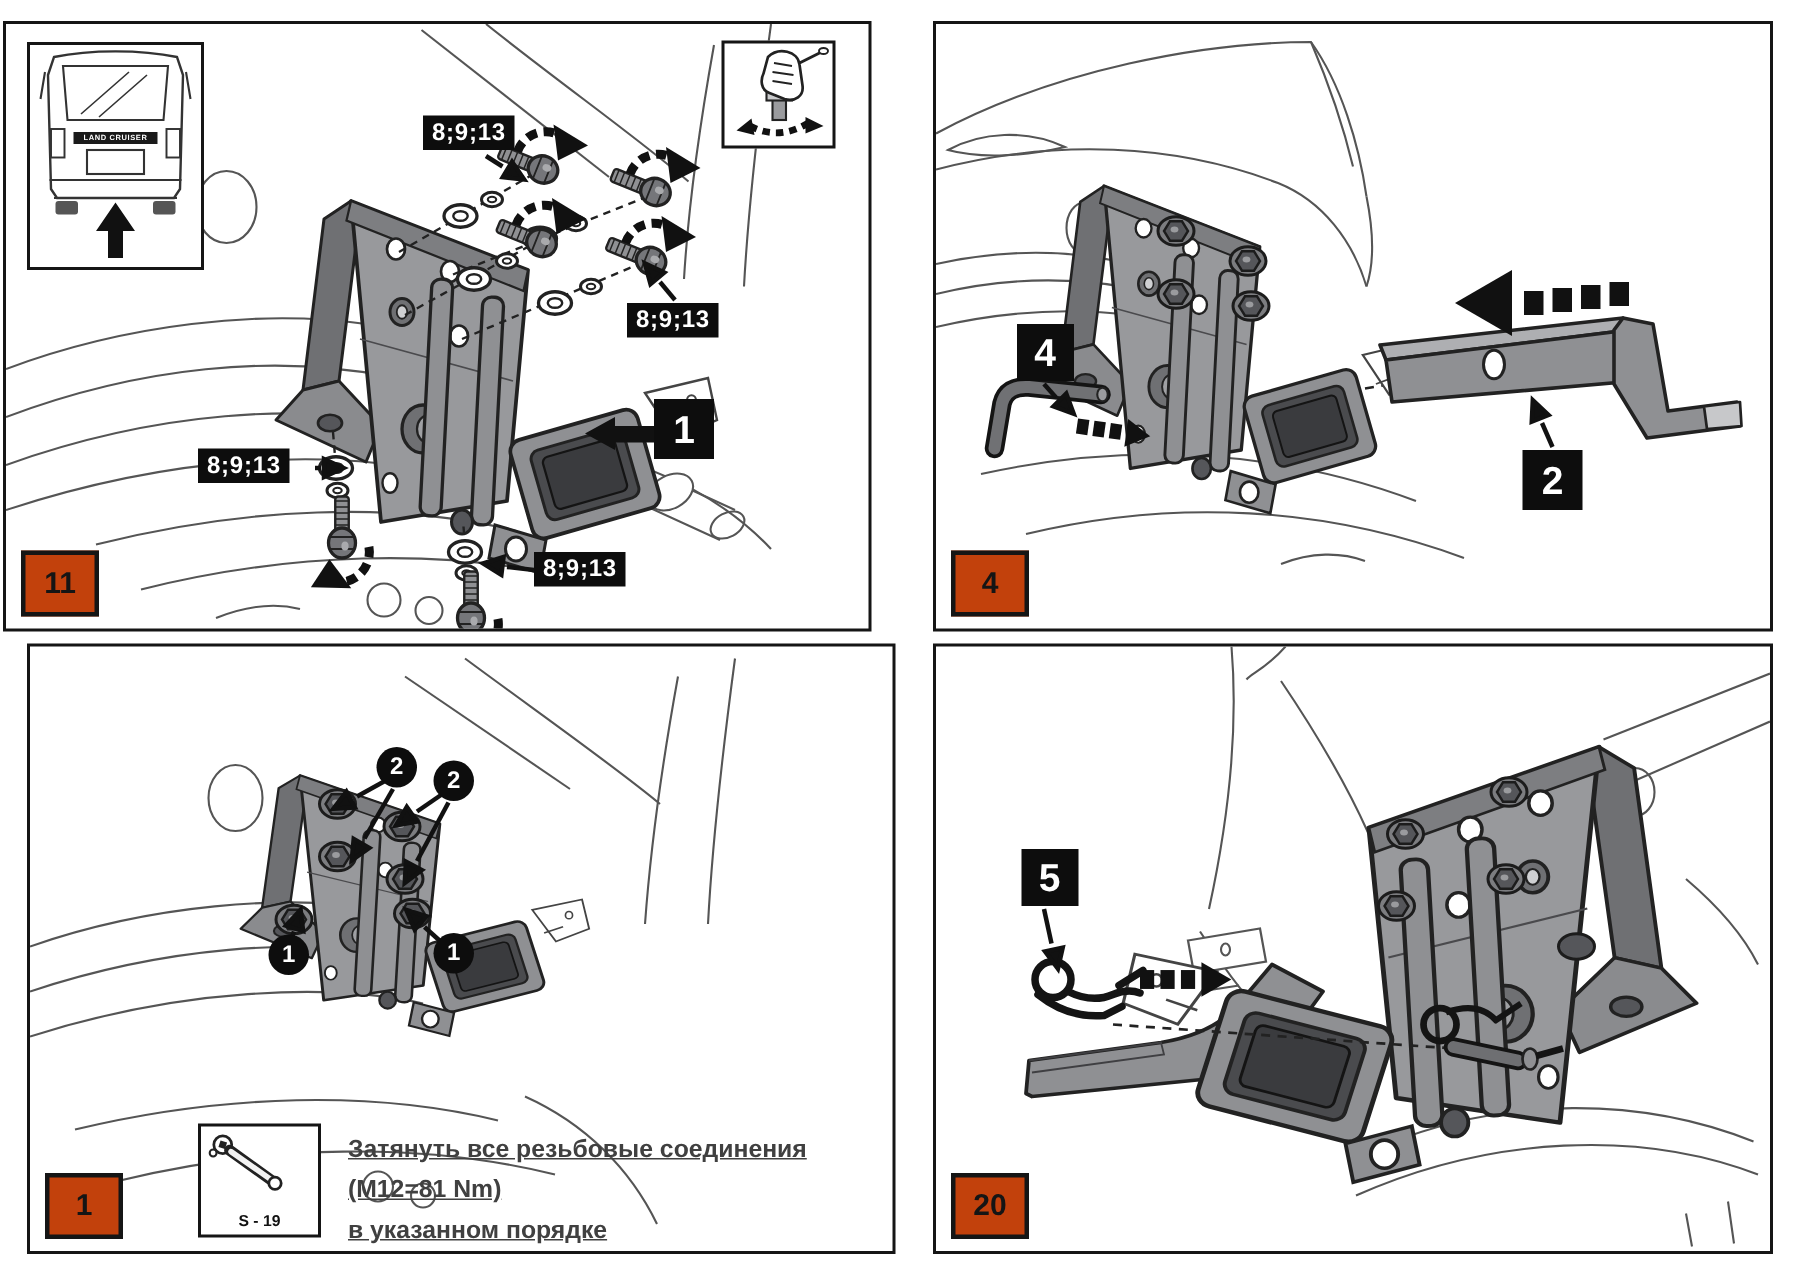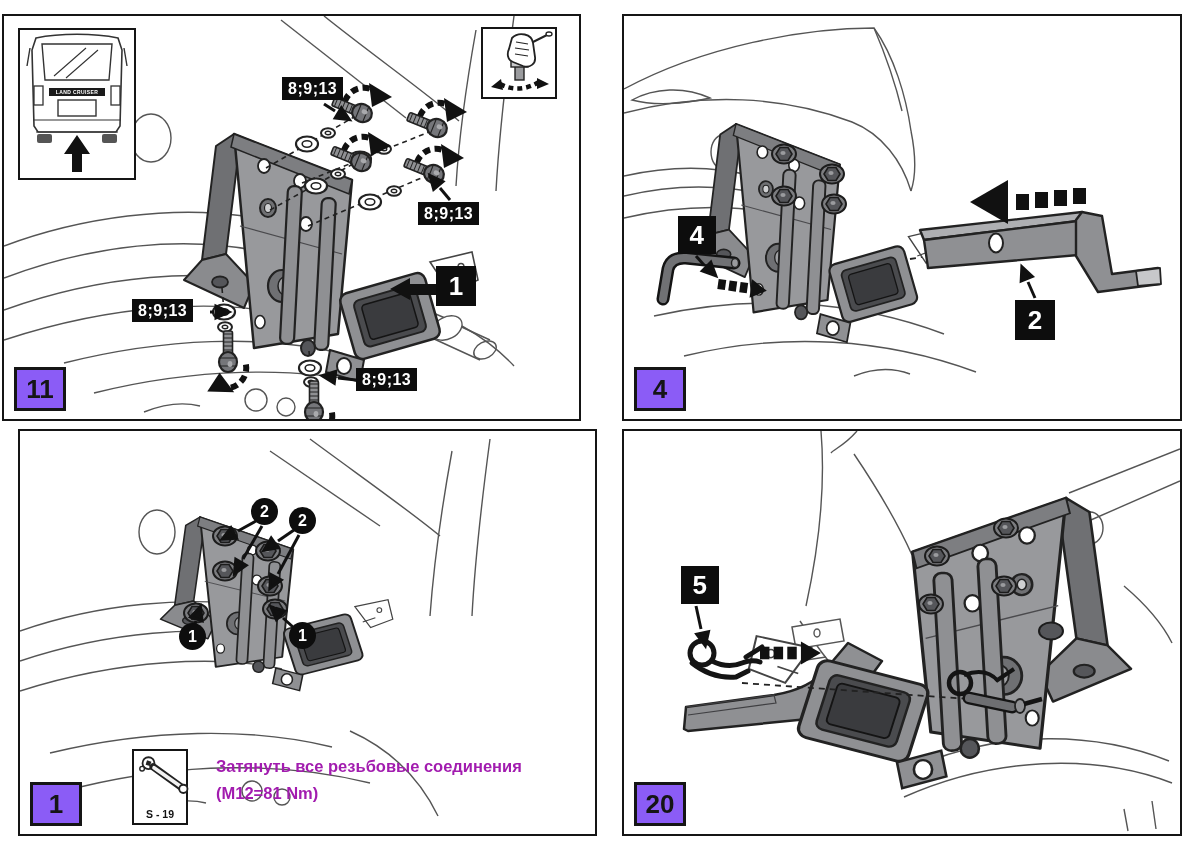--- a/index.html
+++ b/index.html
@@ -10,31 +10,31 @@
   #panel-13{left:622px;top:14px;width:560px;height:407px;}
   #panel-12{left:18px;top:429px;width:579px;height:407px;}
   #panel-14{left:622px;top:429px;width:560px;height:407px;}
   .art{position:absolute;left:0;top:0;width:100%;height:100%;}
   .car{fill:none;stroke:#555;stroke-width:1.4px;}
   .callout{position:absolute;background:#0d0d0d;color:#fff;font-weight:bold;font-size:16px;
            line-height:1;padding:4px 6px 3px 6px;letter-spacing:.5px;white-space:nowrap;}
   .partnum{position:absolute;background:#0d0d0d;color:#fff;font-weight:bold;font-size:26px;
            display:flex;align-items:center;justify-content:center;}
   .stepnum{position:absolute;left:10px;bottom:8px;width:46px;height:38px;border:3px solid #151515;
-           background:#8b5cf6;color:#151515;font-weight:bold;font-size:26px;display:flex;
+           background:#c2410c;color:#151515;font-weight:bold;font-size:20px;display:flex;
            align-items:center;justify-content:center;}
   .circlenum{position:absolute;width:27px;height:27px;border-radius:50%;background:#0d0d0d;
            color:#fff;font-weight:bold;font-size:16px;display:flex;align-items:center;
            justify-content:center;}
   .inset{position:absolute;border:2px solid #151515;background:#fff;box-sizing:border-box;}
   .carbadge{position:absolute;left:29px;top:58px;width:56px;height:8px;background:#1a1a1a;
            color:#fff;font-size:5px;font-weight:bold;text-align:center;line-height:8px;
            letter-spacing:.4px;overflow:hidden;}
-  .note{position:absolute;left:196px;top:322px;width:372px;font-weight:bold;font-size:16.5px;
-        color:#a21caf;line-height:1.65;}
+  .note{position:absolute;left:212px;top:322px;width:372px;font-weight:bold;font-size:16.5px;
+        color:#404040;line-height:1.65;text-decoration:underline;}
   .toollabel{position:absolute;left:0;right:0;bottom:3px;text-align:center;font-weight:bold;
         font-size:10.5px;color:#111;}
 </style>
 </head>
 <body>
 
 <svg width="0" height="0" style="position:absolute" aria-hidden="true">
 <defs>
   <g id="washer">
     <ellipse rx="11" ry="7.5" fill="#fff" stroke="#222" stroke-width="2.2"></ellipse>
@@ -323,34 +323,35 @@
         <path d="M273,196 L263,187"></path>
           <use href="#ah" transform="translate(259,183) rotate(-138)"></use>
       </g>
     </svg>
 
     <div class="circlenum" style="left:231px;top:67px">2</div>
     <div class="circlenum" style="left:269px;top:76px">2</div>
     <div class="circlenum" style="left:159px;top:192px">1</div>
     <div class="circlenum" style="left:269px;top:191px">1</div>
 
-    <div class="inset" style="left:112px;top:318px;width:56px;height:76px">
+    <div class="inset" style="left:112px;top:318px;width:82px;height:76px">
       <svg viewBox="0 0 62 48" style="position:absolute;left:2px;top:3px;width:58px;height:44px">
         <circle cx="13" cy="10" r="6.5" fill="#fff" stroke="#222" stroke-width="2"></circle>
         <rect x="10.5" y="7.5" width="5" height="5" fill="#222" transform="rotate(18 13 10)"></rect>
         <circle cx="6" cy="16" r="2.5" fill="#fff" stroke="#222" stroke-width="1.5"></circle>
         <path d="M18,14 L50,37" stroke="#222" stroke-width="8" stroke-linecap="round" fill="none"></path>
         <path d="M19,15 L49,36" stroke="#f2f2f2" stroke-width="4" stroke-linecap="round" fill="none"></path>
         <circle cx="51" cy="38" r="4.5" fill="#fff" stroke="#222" stroke-width="2"></circle>
       </svg>
       <div class="toollabel">S - 19</div>
     </div>
 
     <div class="note">
       <div>Затянуть все резьбовые соединения (M12=81 Nm)</div>
+      <div>в указанном порядке</div>
     </div>
 
     <div class="stepnum">1</div>
   </section>
 
   <section class="panel" id="panel-14">
     <svg class="art" viewBox="0 0 556 403">
       <g class="car">
         <path d="M197,0 C202,60 194,120 182,175"></path>
         <path d="M233,0 C220,15 210,18 207,22"></path>

